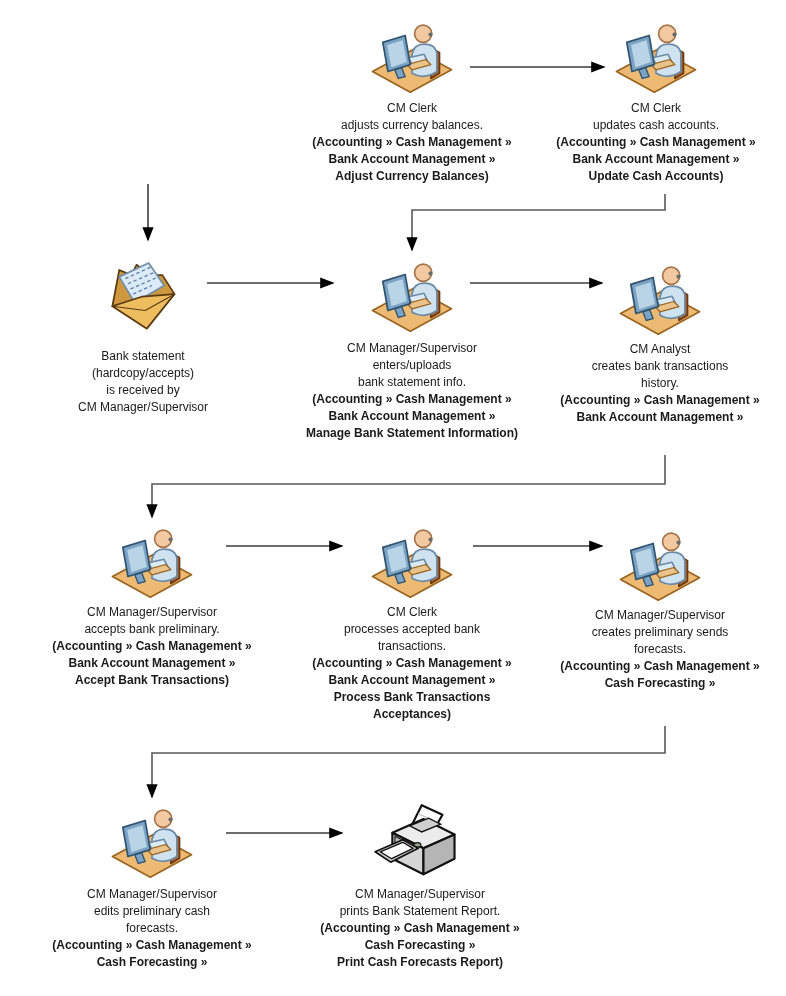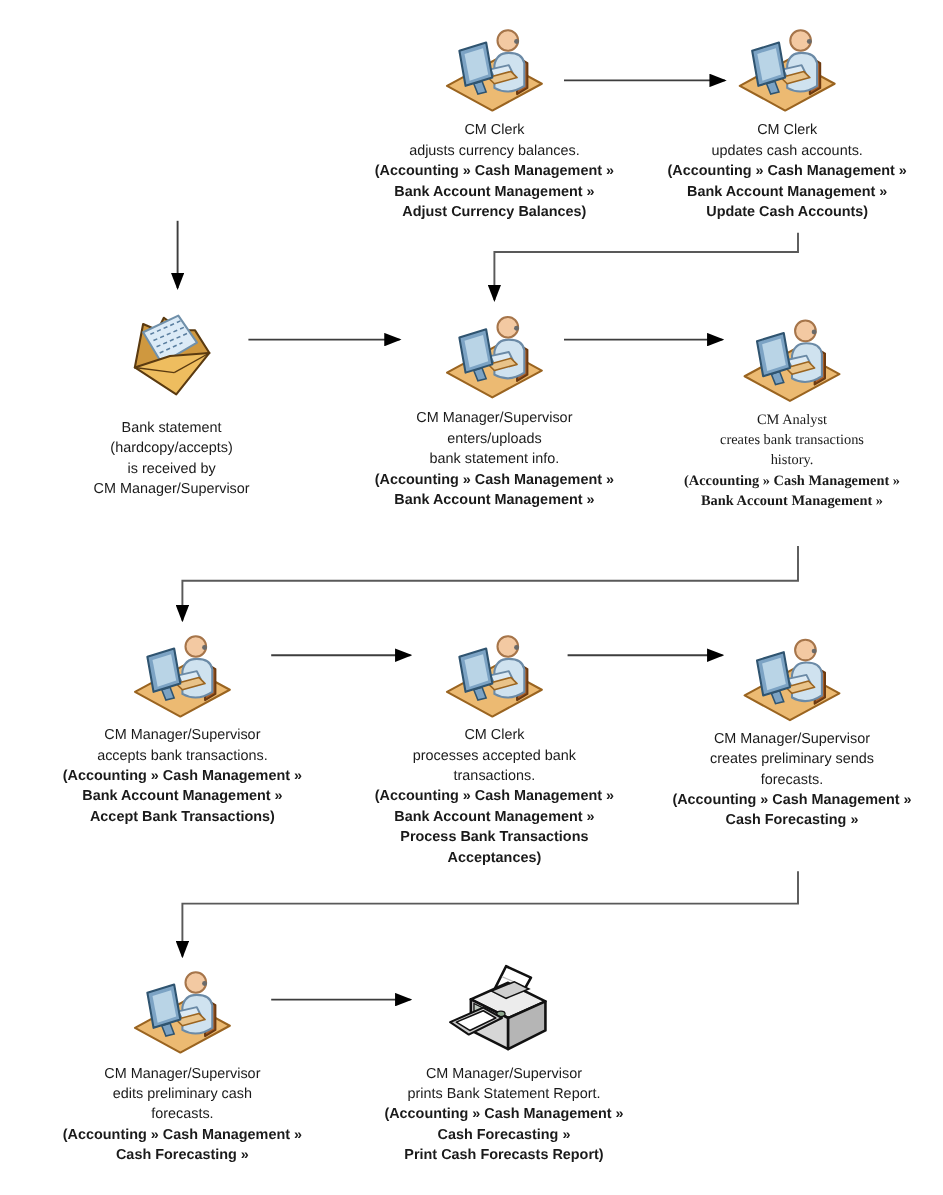--- a/index.html
+++ b/index.html
@@ -148,23 +148,24 @@
       <svg class="icon" width="86" height="79">
             <use href="#sym-person"></use>
           </svg>
     </div>
     <div class="node-label" style="margin-top: 2px;">
           <div class="line">CM Manager/Supervisor</div>
           <div class="line">enters/uploads</div>
           <div class="line">bank statement info.</div>
           <div class="line bold">(Accounting » Cash Management »</div>
           <div class="line bold">Bank Account Management »</div>
-        </div>
-  </div>
-      <div class="node" style="left: 535px; top: 262px; width: 250px; font-family: Liberation Serif, serif;">
+          <div class="line bold">Manage Bank Statement Information)</div>
+        </div>
+  </div>
+      <div class="node" style="left: 535px; top: 262px; width: 250px;">
     <div class="icon-wrap">
       <svg class="icon" width="86" height="79">
             <use href="#sym-person"></use>
           </svg>
     </div>
     <div class="node-label" style="margin-top: 0px;">
           <div class="line">CM Analyst</div>
           <div class="line">creates bank transactions</div>
           <div class="line">history.</div>
           <div class="line bold">(Accounting » Cash Management »</div>
@@ -172,21 +173,21 @@
         </div>
   </div>
       <div class="node" style="left: 27px; top: 525px; width: 250px;">
     <div class="icon-wrap">
       <svg class="icon" width="86" height="79">
             <use href="#sym-person"></use>
           </svg>
     </div>
     <div class="node-label" style="margin-top: 0px;">
           <div class="line">CM Manager/Supervisor</div>
-          <div class="line">accepts bank transactions.</div>
+          <div class="line">accepts bank preliminary.</div>
           <div class="line bold">(Accounting » Cash Management »</div>
           <div class="line bold">Bank Account Management »</div>
           <div class="line bold">Accept Bank Transactions)</div>
         </div>
   </div>
       <div class="node" style="left: 287px; top: 525px; width: 250px;">
     <div class="icon-wrap">
       <svg class="icon" width="86" height="79">
             <use href="#sym-person"></use>
           </svg>

